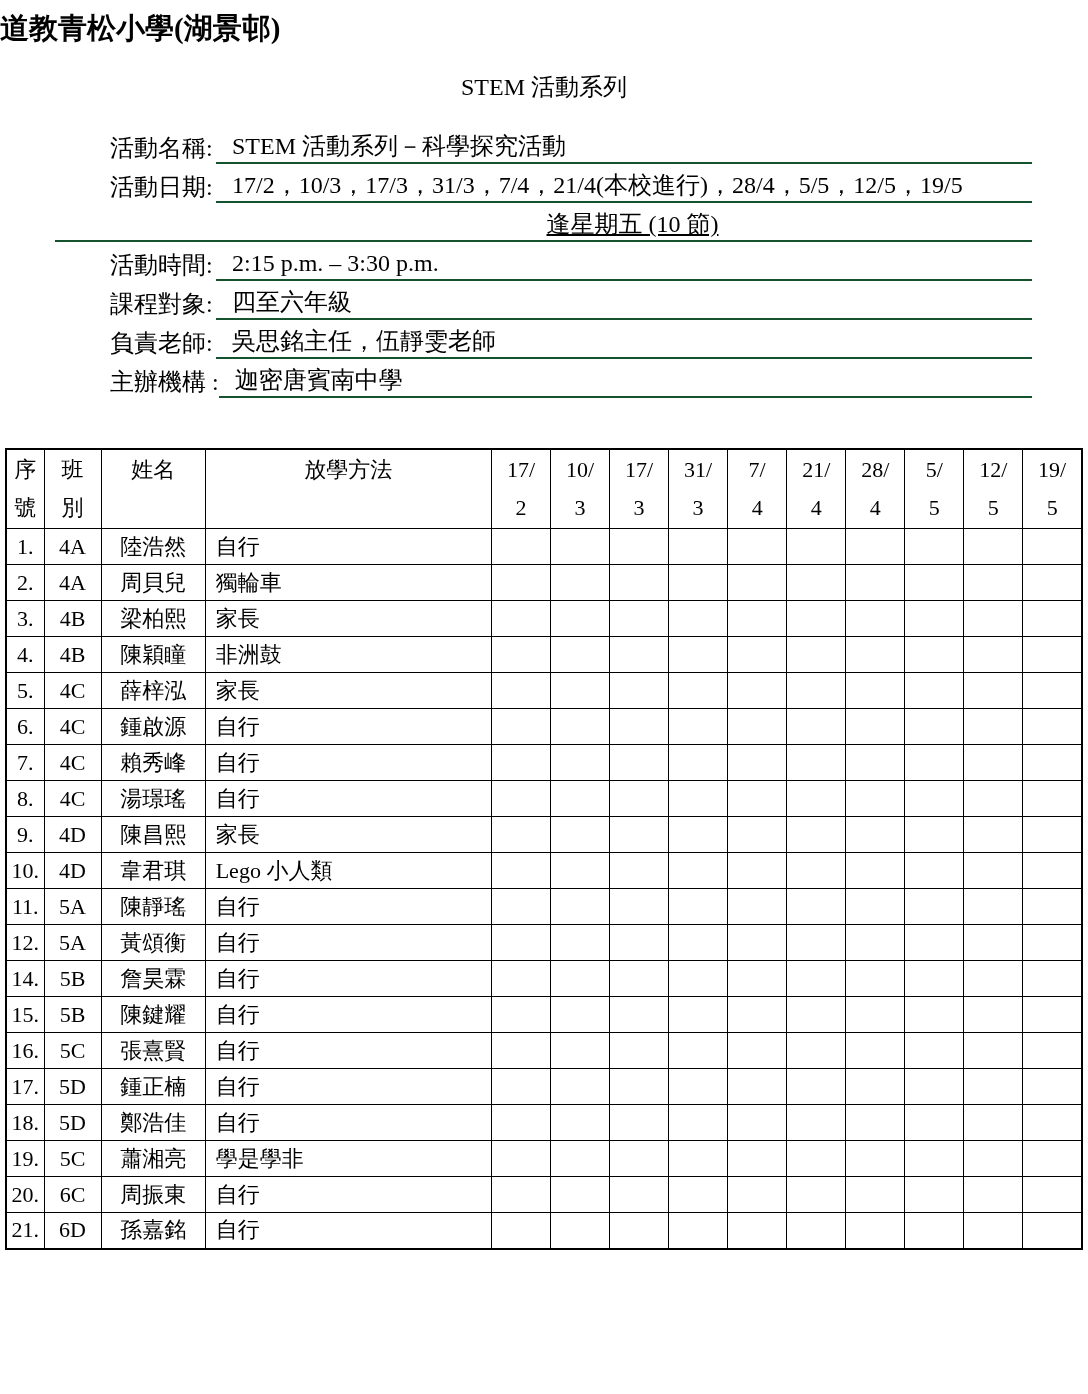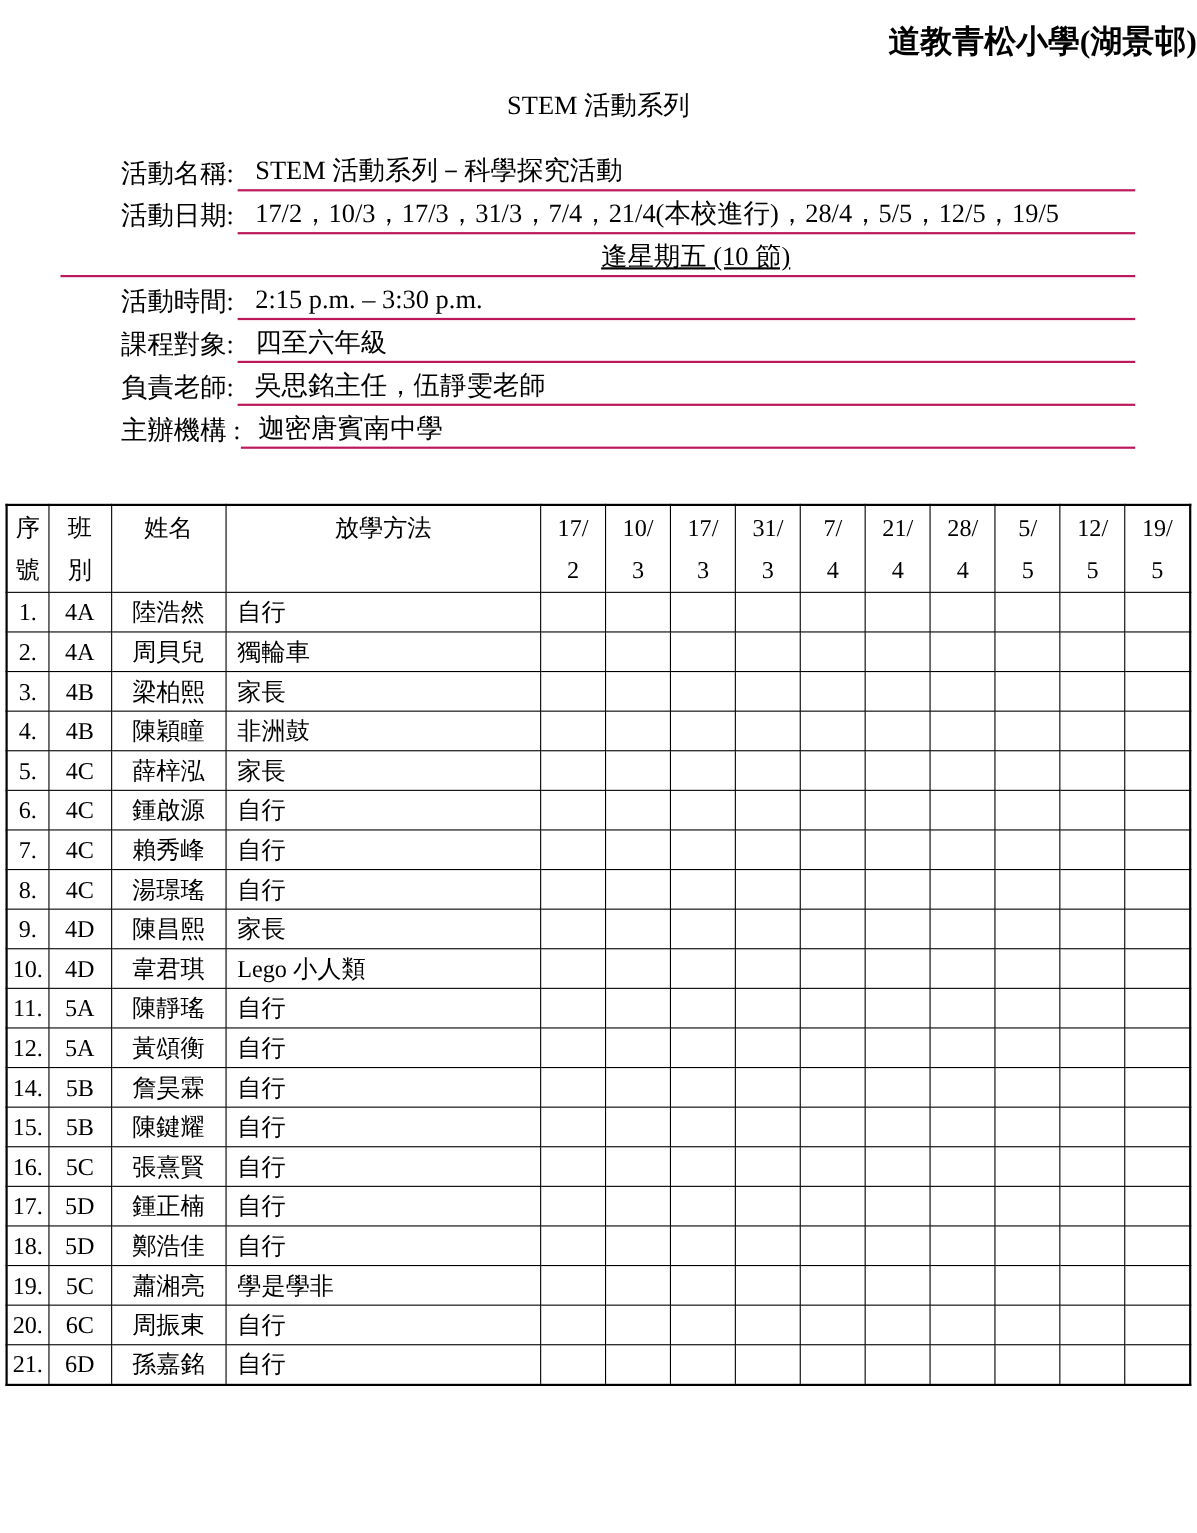--- a/index.html
+++ b/index.html
@@ -11,22 +11,22 @@
   }
   .page {
     position: relative;
     width: 1088px;
     height: 1394px;
     background: #ffffff;
     overflow: hidden;
   }
   .title {
     margin: 0;
-    padding-top: 20px;
-    text-align: right;
+    padding-top: 10px;
+    text-align: left;
     font-size: 29px;
     font-weight: bold;
     line-height: 36px;
   }
   .subtitle {
     margin-top: 25px;
     text-align: center;
     font-size: 24px;
     line-height: 32px;
   }
@@ -43,21 +43,21 @@
     box-sizing: border-box;
   }
   .form-label {
     flex: 0 0 auto;
     min-width: 106px;
     white-space: pre;
     line-height: 32px;
   }
   .form-value {
     flex: 1 1 auto;
-    border-bottom: 2px solid #be185d;
+    border-bottom: 2px solid #14532d;
     padding-left: 16px;
     white-space: nowrap;
     line-height: 32px;
   }
   .form-line.cont {
     margin-left: 55px;
   }
   .form-line.cont .form-value {
     padding-left: 178px;
     text-align: center;

